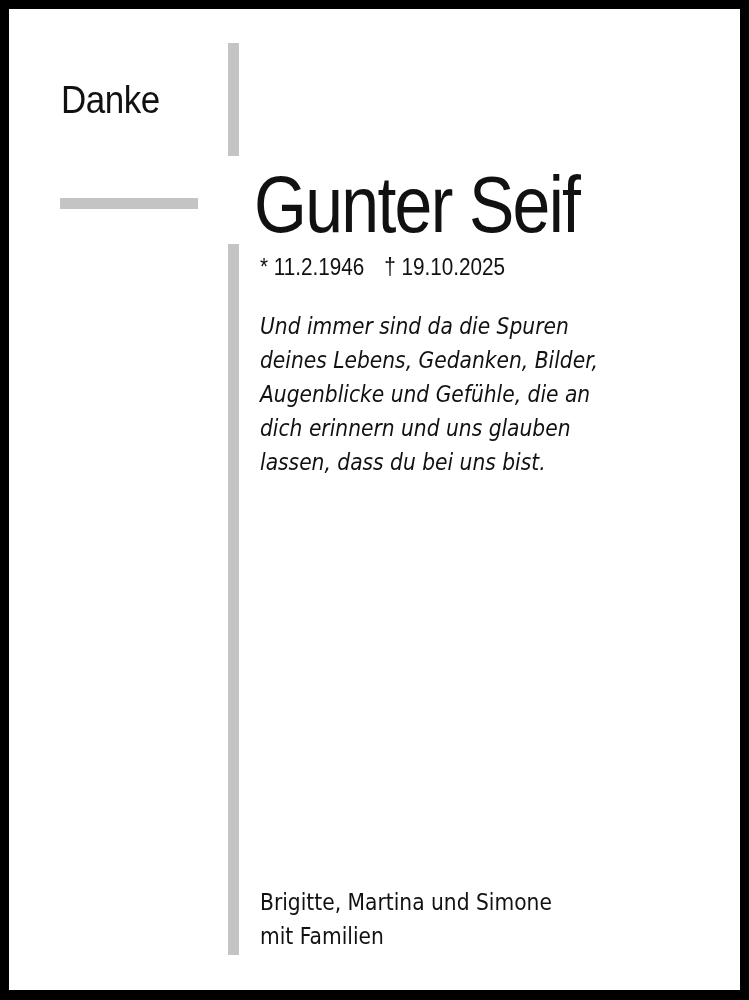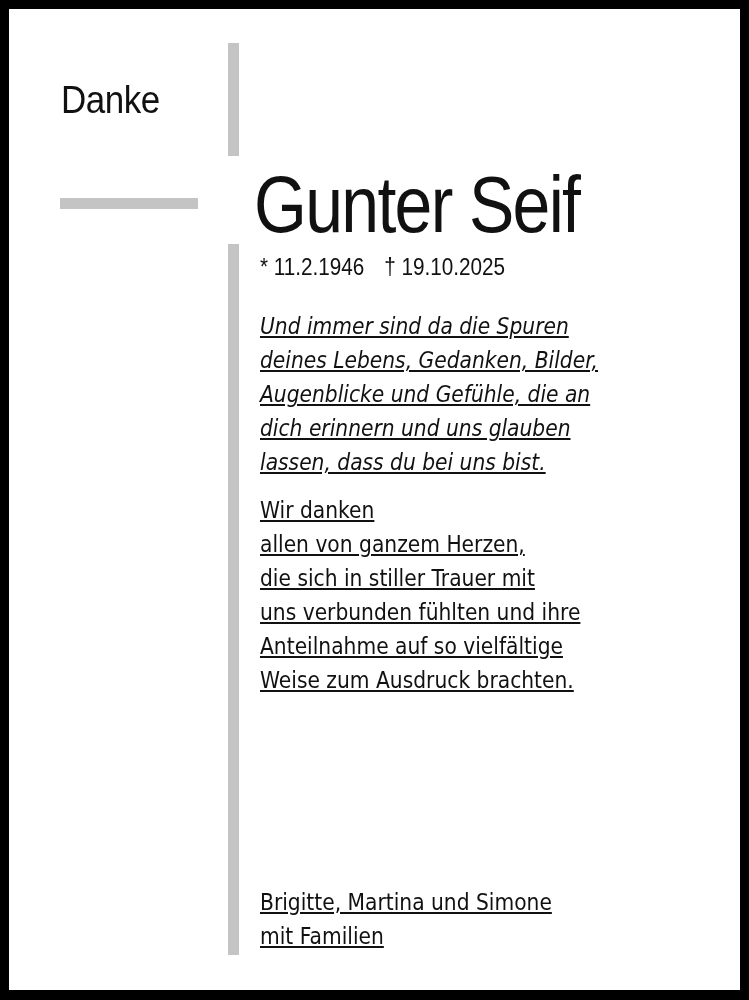--- a/index.html
+++ b/index.html
@@ -22,21 +22,21 @@
       font-family: "Liberation Sans", sans-serif;
       transform: scaleX(0.85); transform-origin: left top;
     }
     .dates {
       position: absolute; left: 251px; top: 245px;
       font-size: 23px; white-space: nowrap;
       font-family: "Liberation Sans", sans-serif;
       transform: scaleX(0.9); transform-origin: left top;
     }
     .dates .sep { display: inline-block; width: 22px; }
-    .block { position: absolute; left: 251px; font-size: 22.5px; line-height: 34px; white-space: nowrap; text-decoration: underline; }
+    .block { position: absolute; left: 251px; font-size: 22.5px; line-height: 34px; white-space: nowrap; }
     .block div { transform: scaleX(0.9); transform-origin: left center; }
     .poem { top: 300px; font-style: italic; }
     .thanks { top: 484px; }
     .special { top: 691px; }
     .signers { top: 876px; }
     .place {
       position: absolute; right: 532px; top: 738px; text-align: right;
       font-size: 22.5px; line-height: 34px; white-space: nowrap;
     }
     .place div { transform: scaleX(0.9); transform-origin: right center; }
@@ -61,28 +61,20 @@
   </div>
 
   <div class="block poem">
     <div>Und immer sind da die Spuren</div>
     <div>deines Lebens, Gedanken, Bilder,</div>
     <div>Augenblicke und Gefühle, die an</div>
     <div>dich erinnern und uns glauben</div>
     <div>lassen, dass du bei uns bist.</div>
   </div>
 
-  <div class="block thanks">
-    <div>Wir danken</div>
-    <div>allen von ganzem Herzen,</div>
-    <div>die sich in stiller Trauer mit</div>
-    <div>uns verbunden fühlten und ihre</div>
-    <div>Anteilnahme auf so vielfältige</div>
-    <div>Weise zum Ausdruck brachten.</div>
-  </div>
 
 
   <div class="block signers">
     <div>Brigitte, Martina und Simone</div>
     <div>mit Familien</div>
   </div>
 
 </div>
 
 </body></html>

